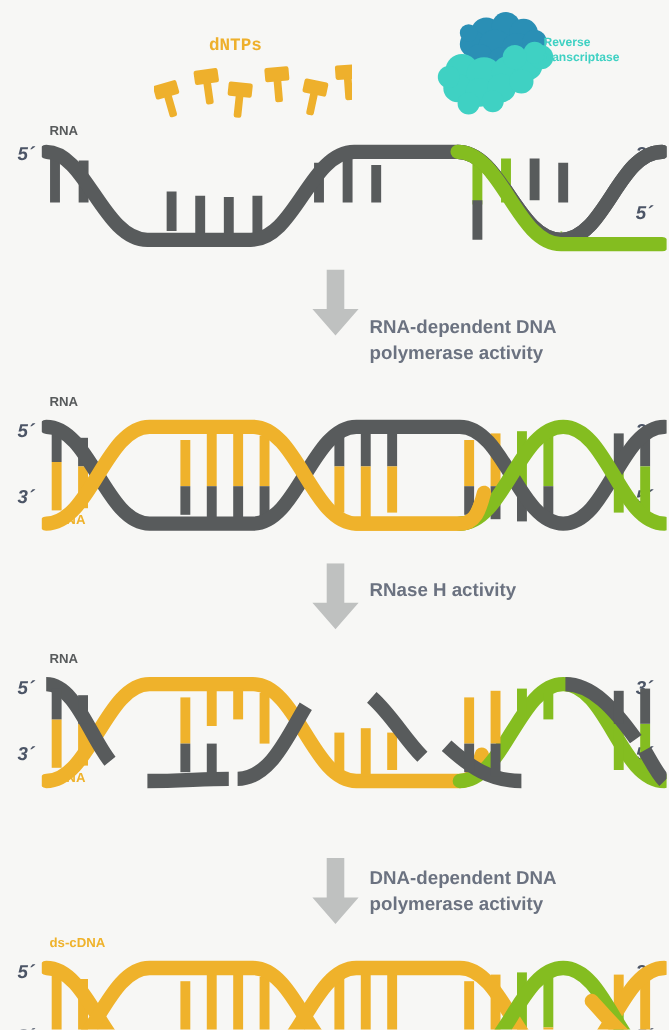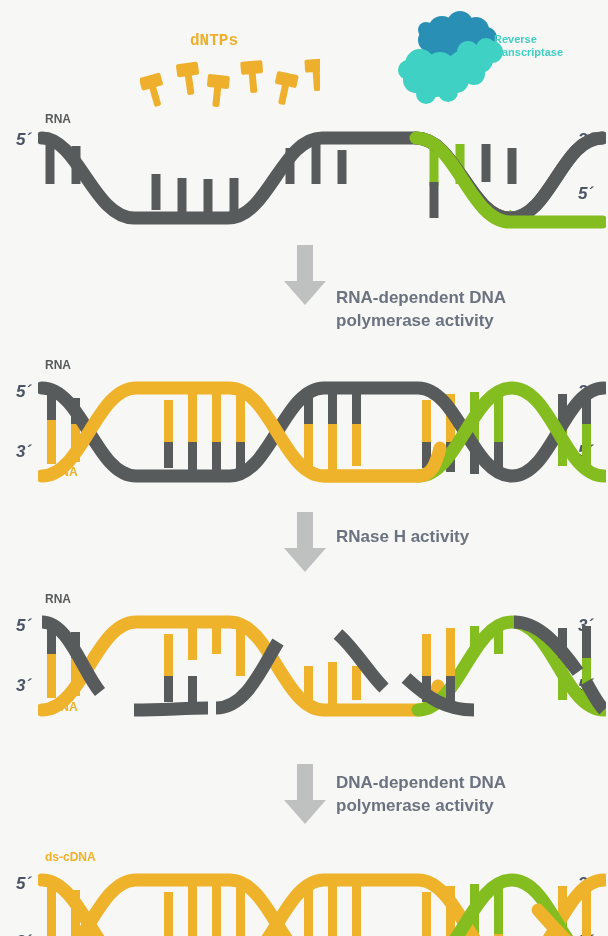--- a/index.html
+++ b/index.html
@@ -256,21 +256,21 @@
         <rect x="126" y="64" width="9" height="26" fill="#585b5c"></rect>
         <rect x="150" y="64" width="9" height="30" fill="#585b5c"></rect>
         <rect x="384" y="64" width="9" height="26" fill="#585b5c"></rect>
         <rect x="408" y="64" width="9" height="30" fill="#585b5c"></rect>
         <rect x="520" y="16" width="9" height="30" fill="#585b5c"></rect>
         <rect x="544" y="14" width="9" height="32" fill="#585b5c"></rect>
       </g>
     </svg>
   </div>
 
-  <div class="panel" style="left:0;top:756px;width:608px;height:80px;">
+  <div class="panel" style="left:0;top:772px;width:608px;height:80px;">
     <svg width="46" height="62" style="left:282px;top:8px;" viewBox="0 0 46 62">
       <path d="M15,0 L31,0 L31,36 L44,36 L23,60 L2,36 L15,36 Z" fill="#bfc1c0"></path>
     </svg>
     <div class="step-text" style="left:336px;top:16px;">DNA-dependent DNA
 polymerase activity</div>
   </div>
 
   <div class="panel" style="left:0;top:816px;width:608px;height:120px;margin-top:28px;">
     <div class="molname" style="left:45px;top:6px;color:#efb22b;">ds-cDNA</div>
     <div class="prime" style="left:16px;top:30px;">5´</div>

